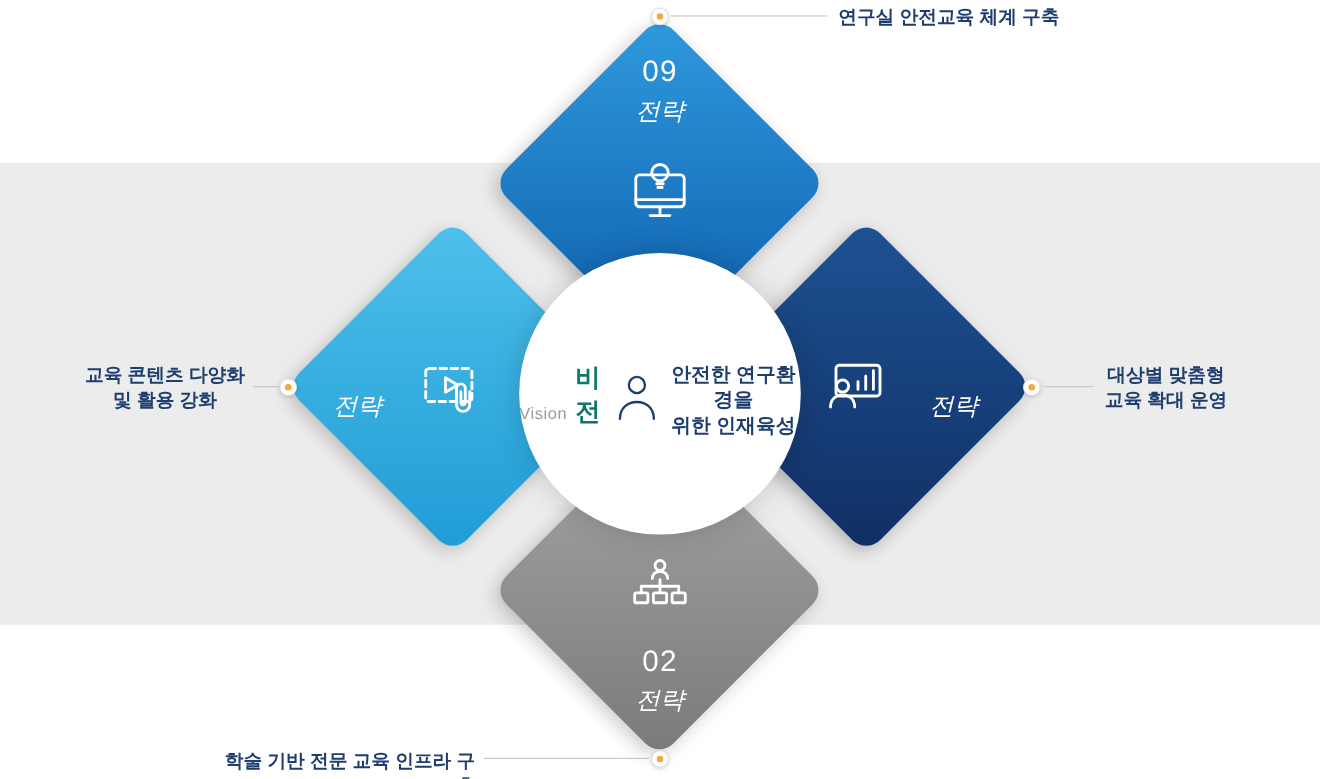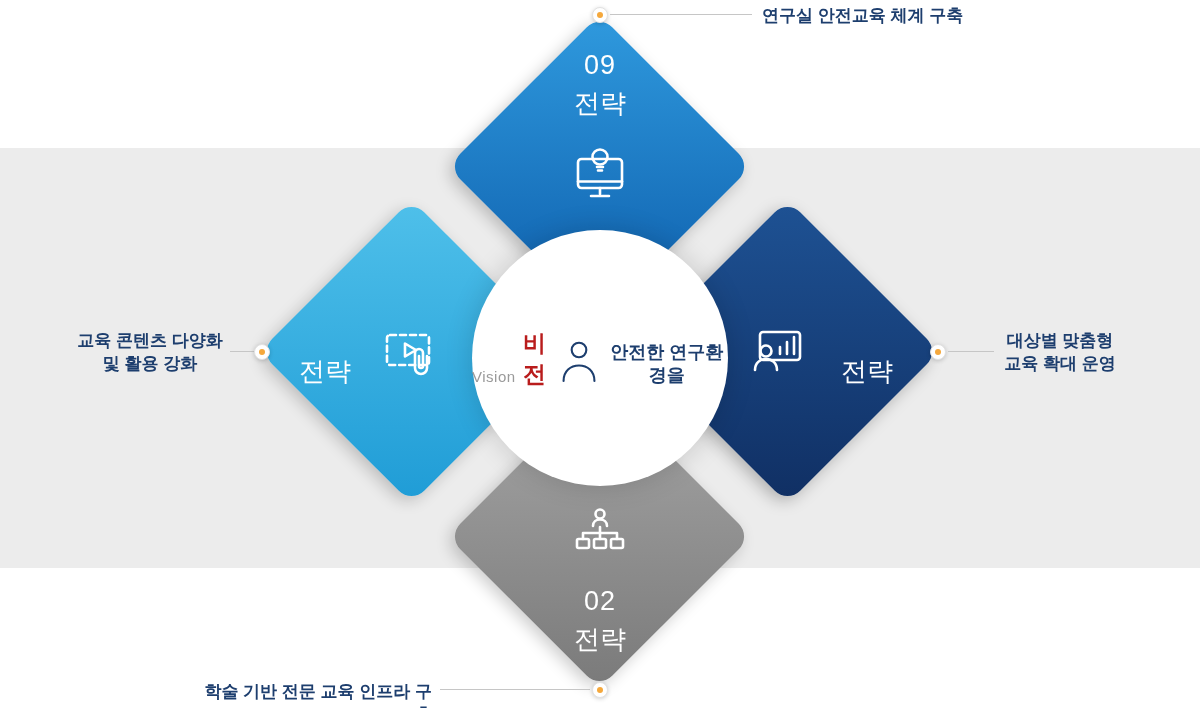--- a/index.html
+++ b/index.html
@@ -48,27 +48,27 @@
   
   .vision-circle {
     position:absolute; left:472px; top:230px;
     width:256px; height:256px;
     background:#ffffff; border-radius:50%;
     box-shadow:0 0 28px rgba(0,0,0,.16);
     display:flex; align-items:center;
     text-align:center;
   }
   .vision-en { margin-top:36px; font-size:15px; color:#9a9a9a; letter-spacing:.5px; }
-  .vision-ko { margin-top:2px; font-size:23px; font-weight:700; color:#b91c1c; }
+  .vision-ko { margin-top:2px; font-size:23px; font-weight:700; color:#0f766e; }
   .vision-icon { margin-top:10px; }
   .vision-desc { margin-top:12px; font-size:18px; font-weight:600; color:#1d3e6e; line-height:1.3; }
   
   .dm-text { position:absolute; width:110px; text-align:center; color:#ffffff; }
   .dm-number { font-size:27px; font-weight:500; letter-spacing:1px; }
-  .dm-label  { font-size:26px; font-weight:500; }
+  .dm-label  { font-size:22px; font-weight:500;font-style:italic; }
   .dm-icon { position:absolute; width:64px; height:64px; }
   
   .callout-text {
     position:absolute; color:#1d3e6e;
     font-size:17px; font-weight:700; line-height:1.35;
   }
   .callout-line { position:absolute; height:1px; background:#c6c6c6; }
   .callout-dot {
     position:absolute; width:16px; height:16px;
     background:#ffffff; border:1px solid #e2e2e2; border-radius:50%;
@@ -97,20 +97,21 @@
     <div class="vision-en">Vision</div>
     <div class="vision-ko">비전</div>
     <div class="vision-icon">
       <svg width="52" height="52" viewBox="0 0 64 64" fill="none" stroke="#1d3e6e" stroke-width="2.6" stroke-linecap="round" stroke-linejoin="round">
         <circle cx="32" cy="16" r="9"></circle>
         <path d="M13 54c0-12 8.5-19 19-19s19 7 19 19"></path>
       </svg>
     </div>
     <div class="vision-desc">
       <div>안전한 연구환경을</div>
+      <div>위한 인재육성</div>
     </div>
   </div>
 
   <div class="dm-text dm-number" style="left:545px; top:50px;">09</div>
   <div class="dm-text dm-label" style="left:545px; top:86px;">전략</div>
   <div class="dm-icon" style="left:568px; top:140px;">
     <svg width="64" height="64" viewBox="0 0 64 64" fill="none" stroke="#ffffff" stroke-width="2.6" stroke-linecap="round" stroke-linejoin="round">
       <rect x="10" y="19" width="44" height="29" rx="3.5"></rect>
       <circle cx="32" cy="17" r="7.5"></circle>
       <path d="M29 27h6M30 30.5h4"></path>

